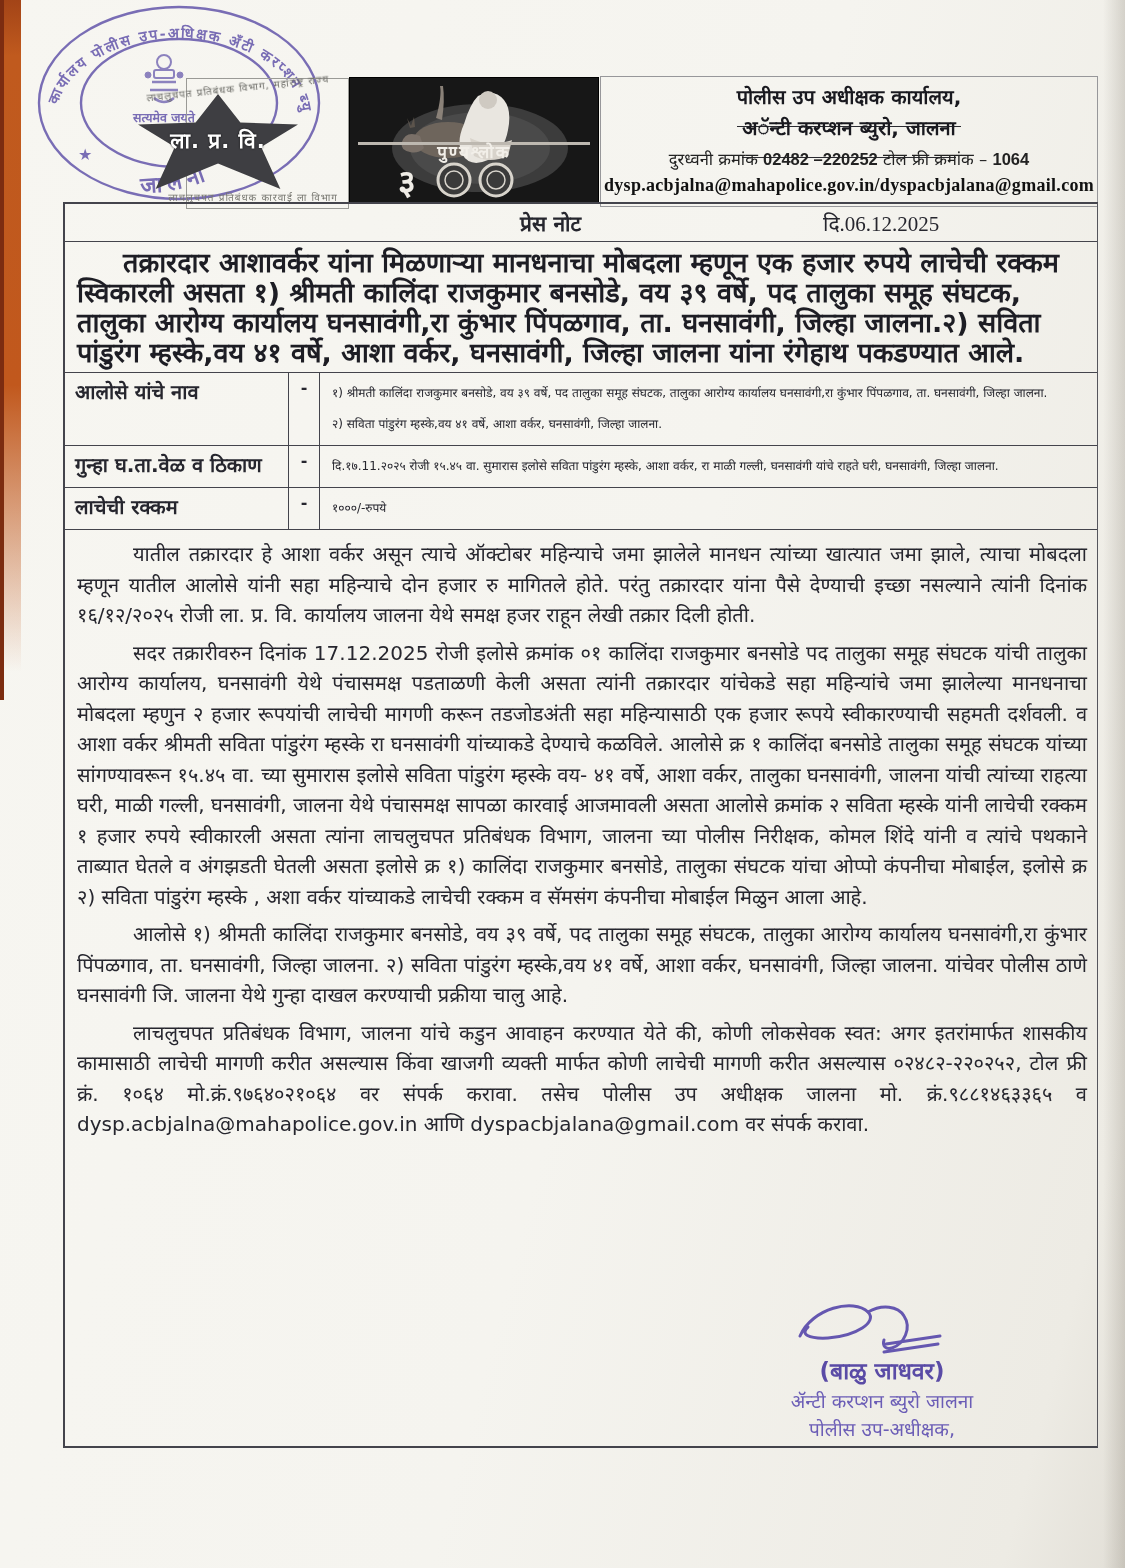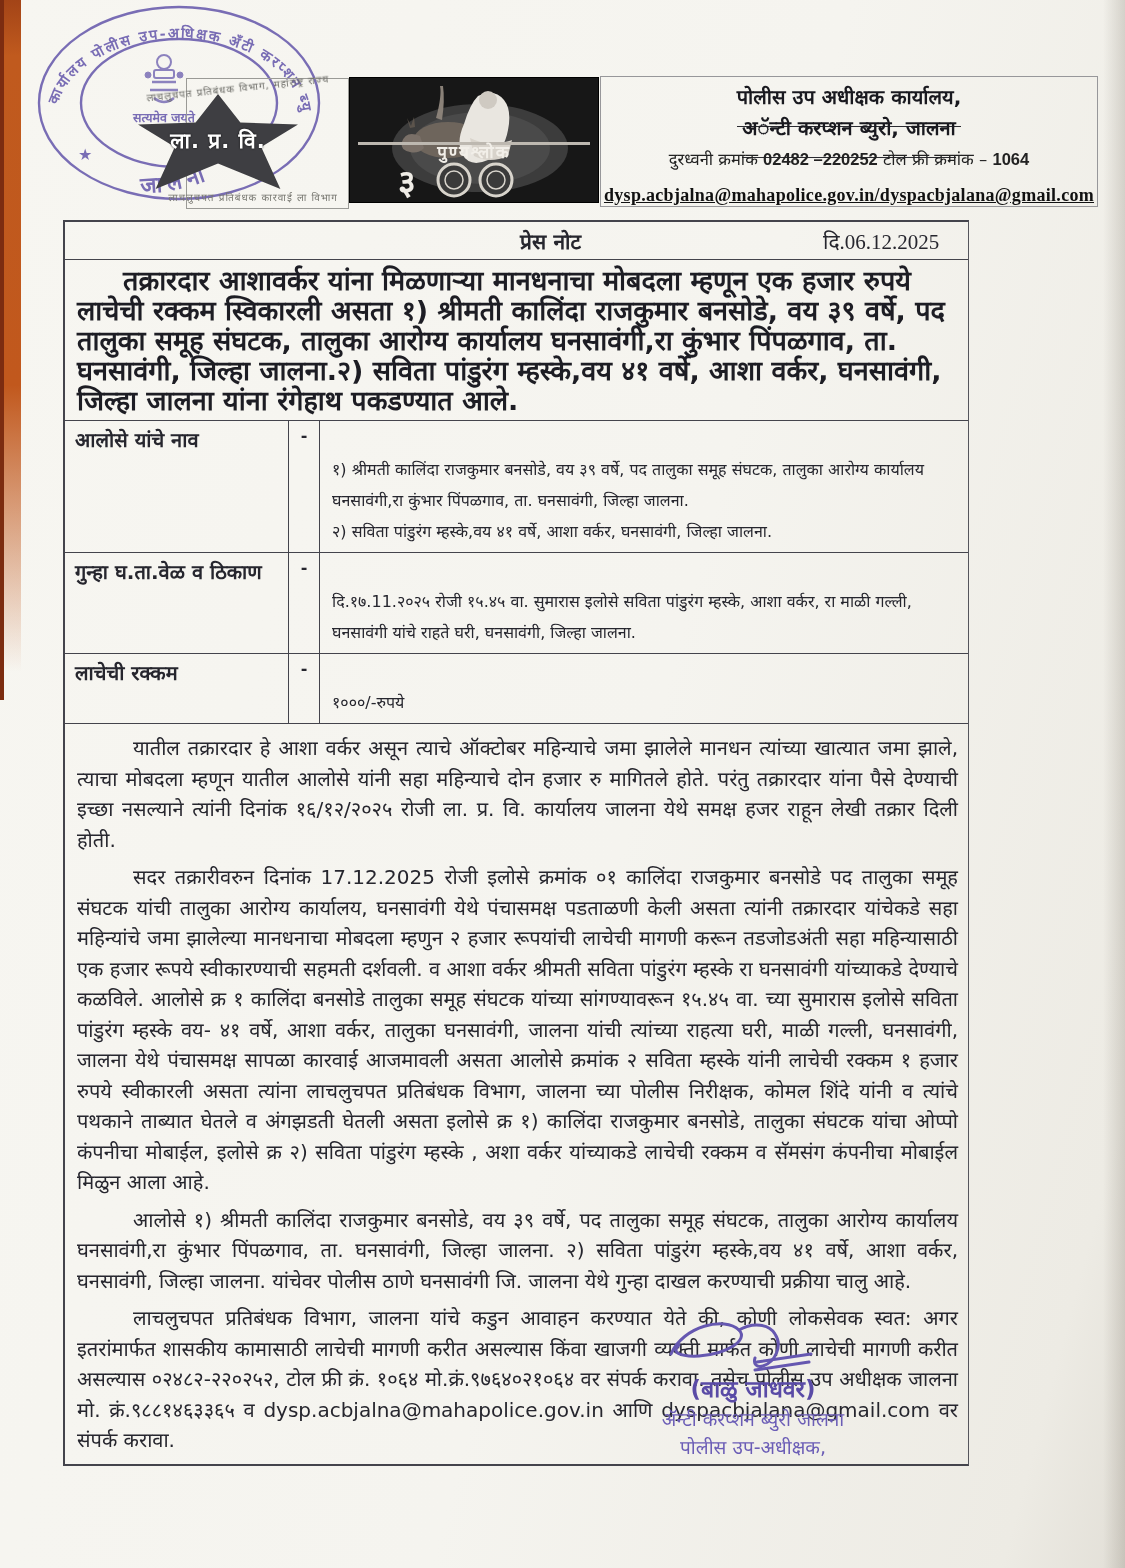--- a/index.html
+++ b/index.html
@@ -29,37 +29,37 @@
     color:#76766f;letter-spacing:1px;filter:blur(.5px);white-space:nowrap;}
   .art-box{position:absolute;left:349px;top:77px;width:248px;height:124px;background:#171717;
     border:1px solid #000;overflow:hidden;}
   .contact-box{position:absolute;left:600px;top:76px;width:498px;height:131px;border:1px solid #97979a;
     text-align:center;padding-top:6px;box-sizing:border-box;}
   .contact-l1,.contact-l2{font-weight:bold;font-size:20px;color:#19191f;}
   .contact-l1 span,.contact-l2 span{border-bottom:1.5px solid #2a2a30;padding-bottom:17px;}
   .contact-l2{margin-top:4px;}
   .contact-l3{margin-top:6px;font-size:16.5px;color:#222;}
   .contact-l3 b{font-family:"Liberation Sans",sans-serif;}
-  .contact-l4{margin-top:15px;font-size:18px;font-weight:bold;color:#111;
-    font-family:"Liberation Serif","DejaVu Serif",serif;letter-spacing:.3px;text-decoration:underline;}
+  .contact-l4{margin-top:5px;font-size:18px;font-weight:bold;color:#111;
+    font-family:"Liberation Serif","DejaVu Serif",serif;letter-spacing:.3px;}
 
   
-  .doc{position:absolute;left:63px;top:220px;width:906px;height:1246px;
+  .doc{position:absolute;left:63px;top:202px;width:1035px;height:1246px;
     border:2px solid #44444c;border-right:1px solid #55555c;box-sizing:border-box;overflow:hidden;}
   .press-row{position:relative;height:37px;border-bottom:1.5px solid #44444c;}
   .press-title{position:absolute;left:455px;top:5px;font-weight:bold;font-size:21px;}
   .press-date{position:absolute;left:758px;top:5px;font-size:21px;font-family:"Liberation Serif","DejaVu Serif",serif;}
   .intro{padding:6px 10px 4px 12px;font-weight:bold;font-size:27px;line-height:30px;
     text-indent:46px;color:#1d1d24;}
   .info-table{border-top:1.5px solid #44444c;}
   .info-row{display:grid;grid-template-columns:223px 32px 1fr;border-bottom:1.5px solid #44444c;}
   .cell-label{font-weight:bold;font-size:20px;line-height:29px;padding:5px 6px 4px 10px;}
   .cell-sep{border-left:1.5px solid #44444c;border-right:1.5px solid #44444c;text-align:center;
     font-weight:bold;padding-top:5px;}
-  .cell-value{font-size:16px;line-height:31px;padding:5px 8px 5px 12px;white-space:pre-line;margin-top:28px;}
+  .cell-value{font-size:12px;line-height:31px;padding:5px 8px 5px 12px;white-space:pre-line;}
   .para{font-size:20px;line-height:30.5px;padding:0 10px 0 12px;text-indent:56px;margin-top:7px;
     text-align:justify;color:#26262e;}
   .para.first{margin-top:9px;}
 
   .sig{position:absolute;right:50px;bottom:4px;width:330px;text-align:center;color:#6557b0;}
   .sig svg{display:block;margin:0 auto;}
   .sig-name{font-weight:bold;font-size:23px;color:#5a4ba6;margin-top:-4px;}
   .sig-line{font-size:19px;margin-top:2px;color:#6b5db6;}
 </style>
 </head>

